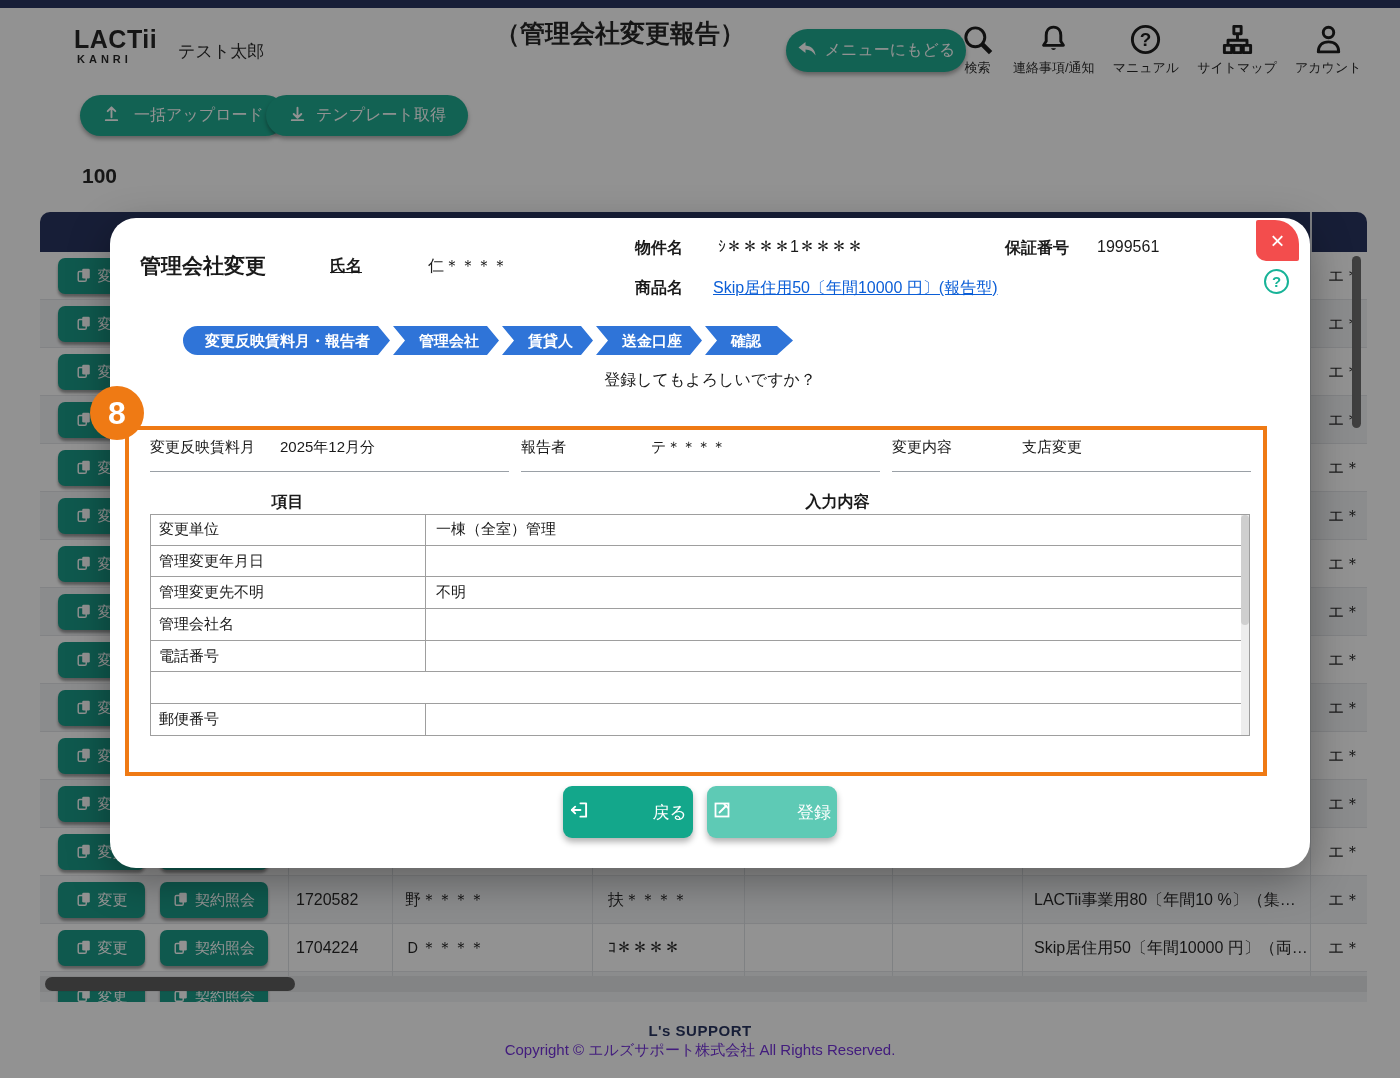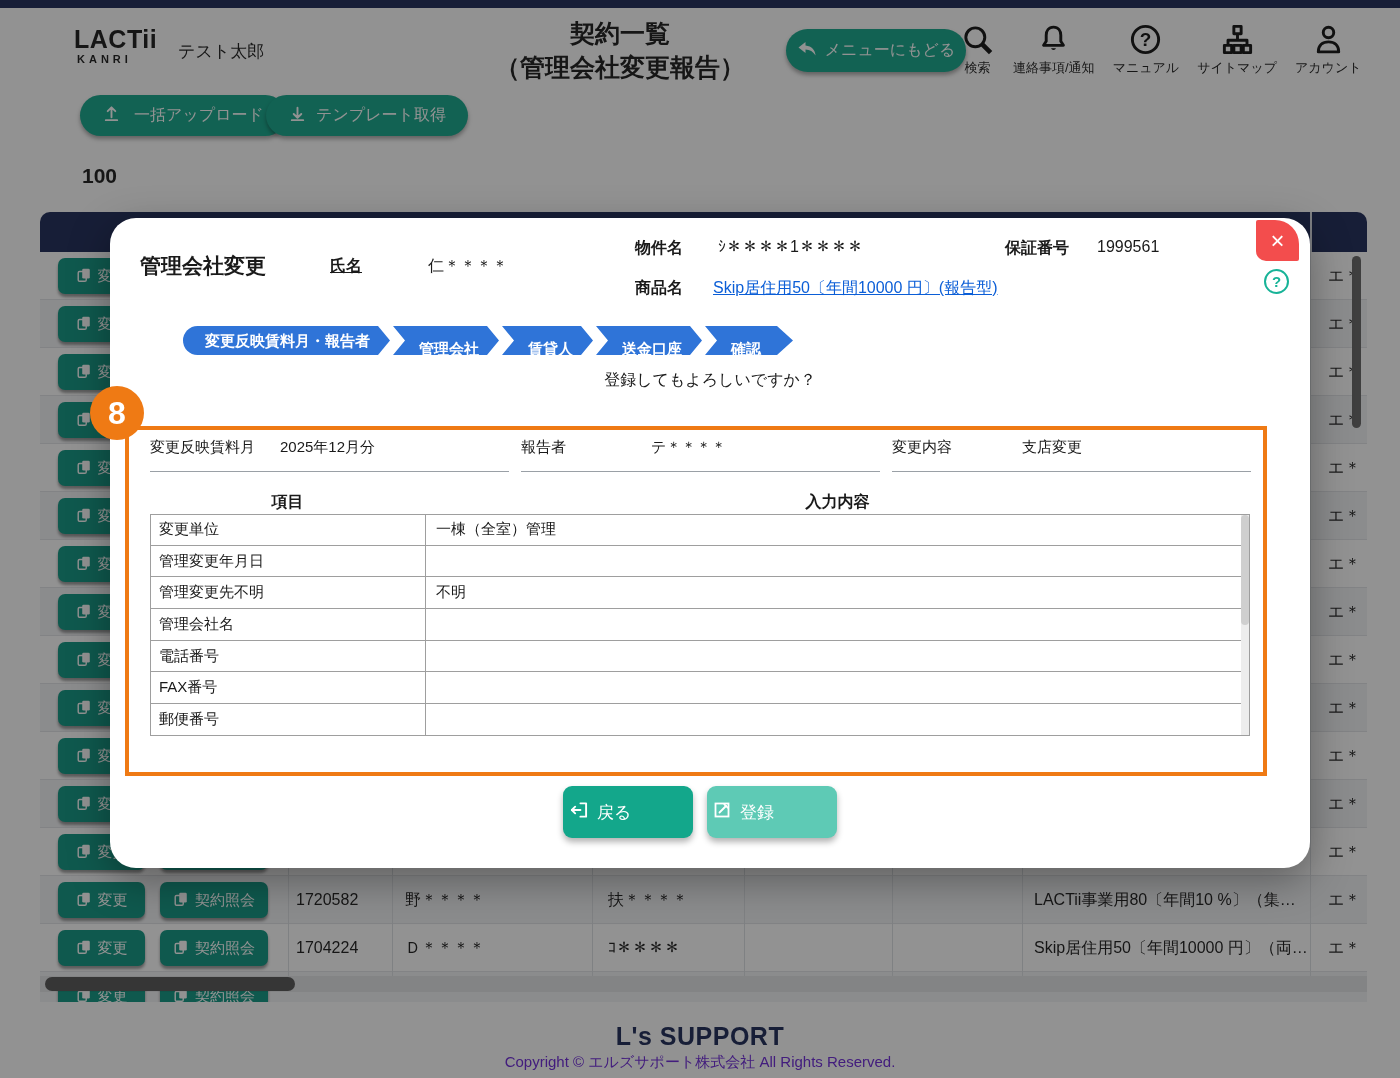--- a/index.html
+++ b/index.html
@@ -44,38 +44,38 @@
   .btn-inquiry{left:120px;width:108px;}
   .bt-cell{position:absolute;top:0;height:48px;line-height:48px;font-size:16px;white-space:nowrap;}
   .c-no{left:256px;} .c-n1{left:365px;} .c-n2{left:568px;}
   .c-prod{left:994px;width:272px;overflow:hidden;}
   .c-tail{left:1240px;width:26px;text-align:right;}
   .c-last{left:1288px;}
   .vscroll{position:absolute;left:1312px;top:44px;width:9px;height:172px;background:#666;border-radius:5px;cursor:pointer;}
   .hscroll{position:absolute;left:0;top:764px;width:1327px;height:16px;background:rgba(0,0,0,.06);}
   .hthumb{position:absolute;left:5px;top:1px;width:250px;height:14px;background:#565656;border-radius:7px;cursor:pointer;}
   footer{position:absolute;left:0;top:1022px;width:1400px;text-align:center;}
-  .brand{font-size:25px;font-weight:bold;color:var(--navy);letter-spacing:.5px;}
+  .brand{font-size:15px;font-weight:bold;color:var(--navy);letter-spacing:.5px;}
   .copyright{font-size:15px;margin-top:2px;color:#6d28d9;}
   
   .overlay{position:absolute;inset:0;background:rgba(18,18,18,.46);z-index:40;}
   .modal{position:absolute;left:110px;top:218px;width:1200px;height:650px;background:#fff;border-radius:26px;z-index:50;
          box-shadow:0 12px 40px rgba(0,0,0,.35);}
   .close{position:absolute;top:2px;right:11px;width:43px;height:41px;background:var(--close-red);border:none;
          border-radius:2px 24px 2px 10px;color:#fff;font-size:24px;line-height:40px;text-align:center;cursor:pointer;
          font-family:inherit;padding:0;}
   .help{position:absolute;top:51px;right:21px;width:25px;height:25px;border:2px solid var(--help-teal);border-radius:50%;
         color:var(--help-teal);font-size:15px;font-weight:bold;line-height:22px;text-align:center;cursor:pointer;}
   .m-title{position:absolute;left:30px;top:34px;font-size:21px;font-weight:bold;}
   .m-label{position:absolute;font-size:16px;font-weight:bold;white-space:nowrap;}
   .m-value{position:absolute;font-size:16px;white-space:nowrap;}
   .m-link{position:absolute;font-size:16px;color:var(--link-blue);text-decoration:underline;white-space:nowrap;cursor:pointer;}
   .steps{position:absolute;left:73px;top:108px;display:flex;height:29px;}
   .step{background:var(--step-blue);color:#fff;font-size:15px;font-weight:bold;line-height:29px;
-        padding:8px 20px 0 26px;margin-left:3px;white-space:nowrap;
+        padding:0 20px 0 26px;margin-left:3px;white-space:nowrap;
         clip-path:polygon(0 0,calc(100% - 12px) 0,100% 50%,calc(100% - 12px) 100%,0 100%,12px 50%);}
   .step.first{margin-left:0;border-radius:15px 0 0 15px;padding:0 20px 0 22px;
         clip-path:polygon(0 0,calc(100% - 12px) 0,100% 50%,calc(100% - 12px) 100%,0 100%);}
   .step.last{padding-right:32px;
         clip-path:polygon(0 0,calc(100% - 16px) 0,100% 50%,calc(100% - 16px) 100%,0 100%,12px 50%);}
   .confirm{position:absolute;left:0;top:152px;width:100%;text-align:center;font-size:16px;}
   .obox{position:absolute;left:15px;top:208px;width:1142px;height:350px;border:4px solid var(--orange);background:#fff;}
   .summary{position:absolute;left:21px;top:8px;display:flex;gap:12px;}
   .sum-col{width:359px;border-bottom:1px solid #9aa0a6;padding-bottom:14px;display:flex;}
   .sum-label{font-size:15px;width:130px;flex:none;}
@@ -83,40 +83,39 @@
   .th1{position:absolute;left:21px;top:62px;width:275px;text-align:center;font-size:16px;font-weight:bold;}
   .th2{position:absolute;left:296px;top:62px;width:825px;text-align:center;font-size:16px;font-weight:bold;}
   .mtable{position:absolute;left:21px;top:84px;width:1100px;}
   .mrow{display:flex;height:31.7px;border:1px solid #9e9e9e;border-top:none;}
   .mrow.first{border-top:1px solid #9e9e9e;}
   .mc1{width:275px;border-right:1px solid #9e9e9e;padding-left:8px;font-size:15px;display:flex;align-items:center;}
   .mc2{flex:1;padding-left:10px;font-size:15px;display:flex;align-items:center;}
   .mscroll{position:absolute;right:1px;top:1px;bottom:1px;width:8px;background:#ededed;}
   .mthumb{position:absolute;left:0;top:0;width:8px;height:110px;background:#cfcfcf;border-radius:4px;cursor:pointer;}
   .btn{position:absolute;top:568px;height:52px;border:none;border-radius:9px;color:#fff;font-size:17px;
-       display:flex;align-items:center;justify-content:flex-start;gap:9px;box-shadow:0 4px 6px rgba(0,0,0,.3);
+       display:flex;align-items:center;justify-content:space-between;gap:9px;box-shadow:0 4px 6px rgba(0,0,0,.3);
        cursor:pointer;font-family:inherit;}
   .btn.back{left:453px;width:130px;background:var(--teal);}
   .btn.register{left:597px;width:130px;background:var(--teal-light);}
   .badge8{position:absolute;left:90px;top:386px;width:54px;height:54px;border-radius:50%;background:var(--orange);
           color:#fff;font-size:32px;font-weight:bold;display:flex;align-items:center;justify-content:center;z-index:55;}
 </style>
 </head>
 <body>
 
 <div class="topbar"></div>
 
 <header>
   <div class="logo">
     <div class="logo-main">LACTii</div>
     <div class="logo-sub">KANRI</div>
   </div>
   <div class="username">テスト太郎</div>
   <div class="page-title">
-    <div>契約一覧</div>
     <div>（管理会社変更報告）</div>
   </div>
   <button class="menu-back">
     <span class="mb-icon"><svg width="20" height="16" viewBox="0 0 20 16">
           <path d="M8.5 1 L1.5 6.5 L8.5 12 V8.6 C13 8.6 16 10.6 18.6 14.6 C18.1 9 15 5 8.5 4.4 Z" fill="#fff"></path>
         </svg></span>
     <span>メニューにもどる</span>
   </button>
   <div class="nav-icons" id="nav-icons">
       <div class="nav-item">
@@ -622,21 +621,20 @@
         </div>
         <div class="mrow">
           <div class="mc1">管理会社名</div>
           <div class="mc2"></div>
         </div>
         <div class="mrow">
           <div class="mc1">電話番号</div>
           <div class="mc2"></div>
         </div>
         <div class="mrow">
-          <div class="mc1">FAX番号</div>
           <div class="mc2"></div>
         </div>
         <div class="mrow">
           <div class="mc1">郵便番号</div>
           <div class="mc2"></div>
         </div>
         <div class="mscroll">
           <div class="mthumb"></div>
         </div>
       </div>

